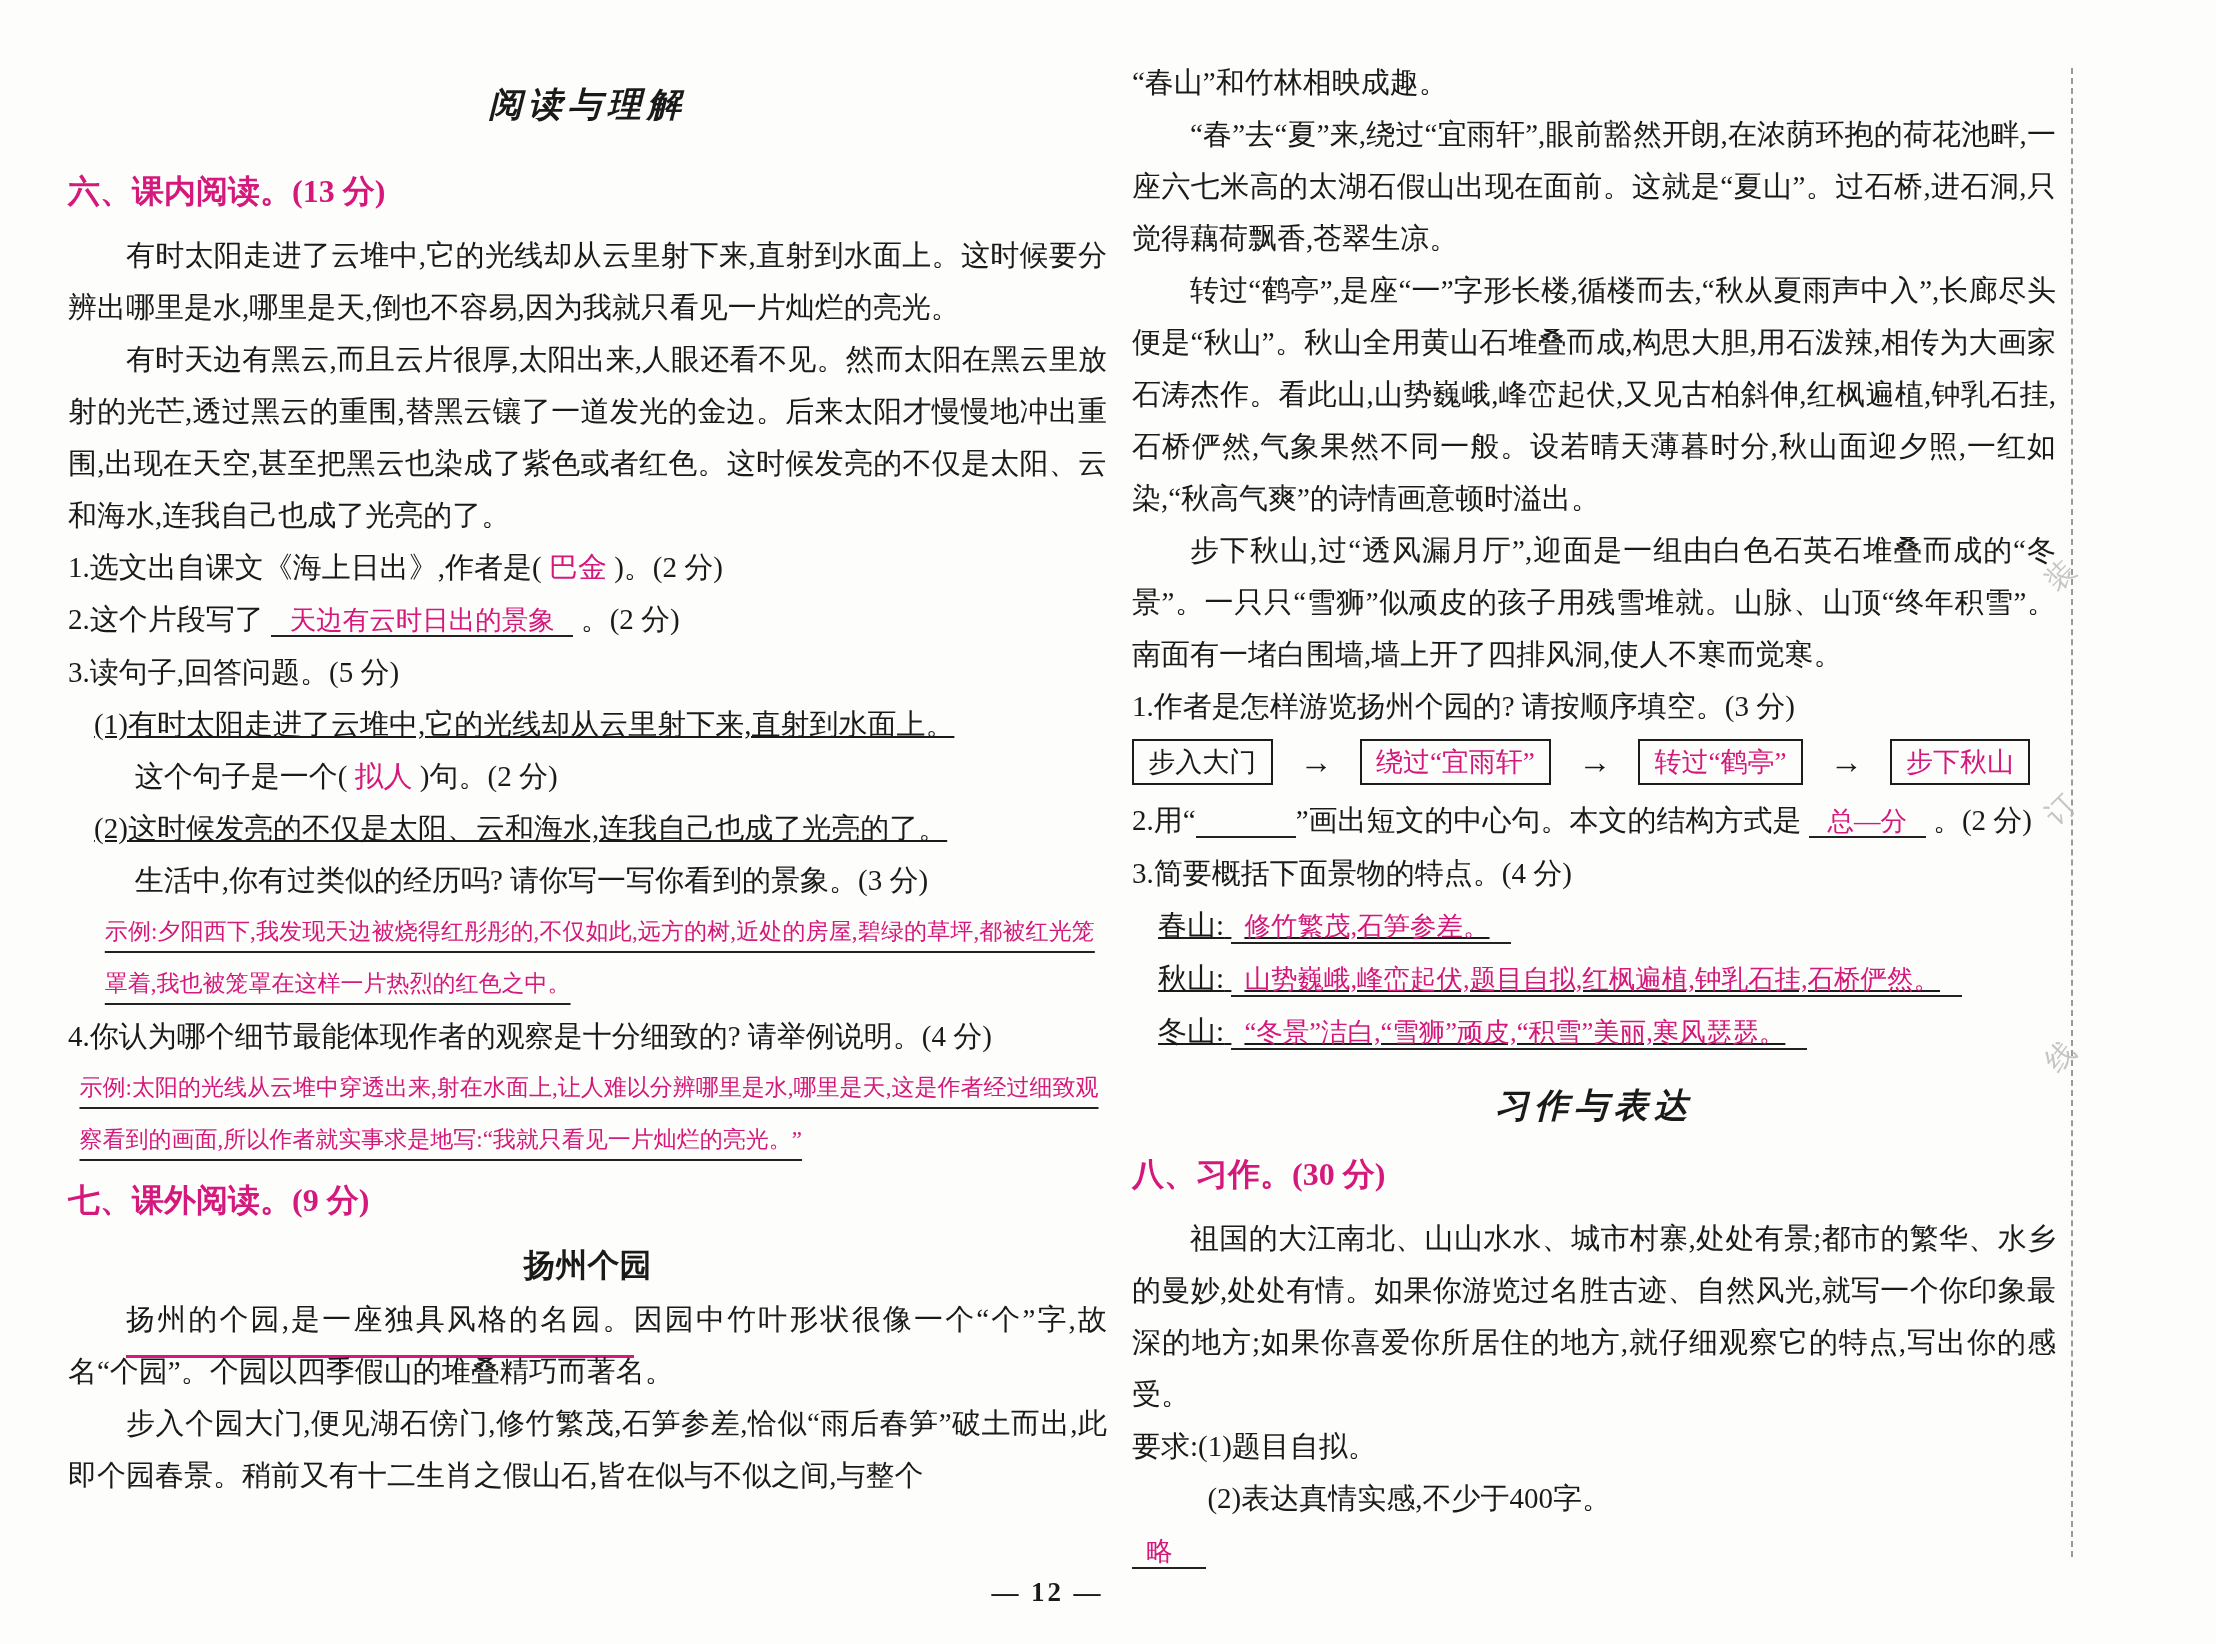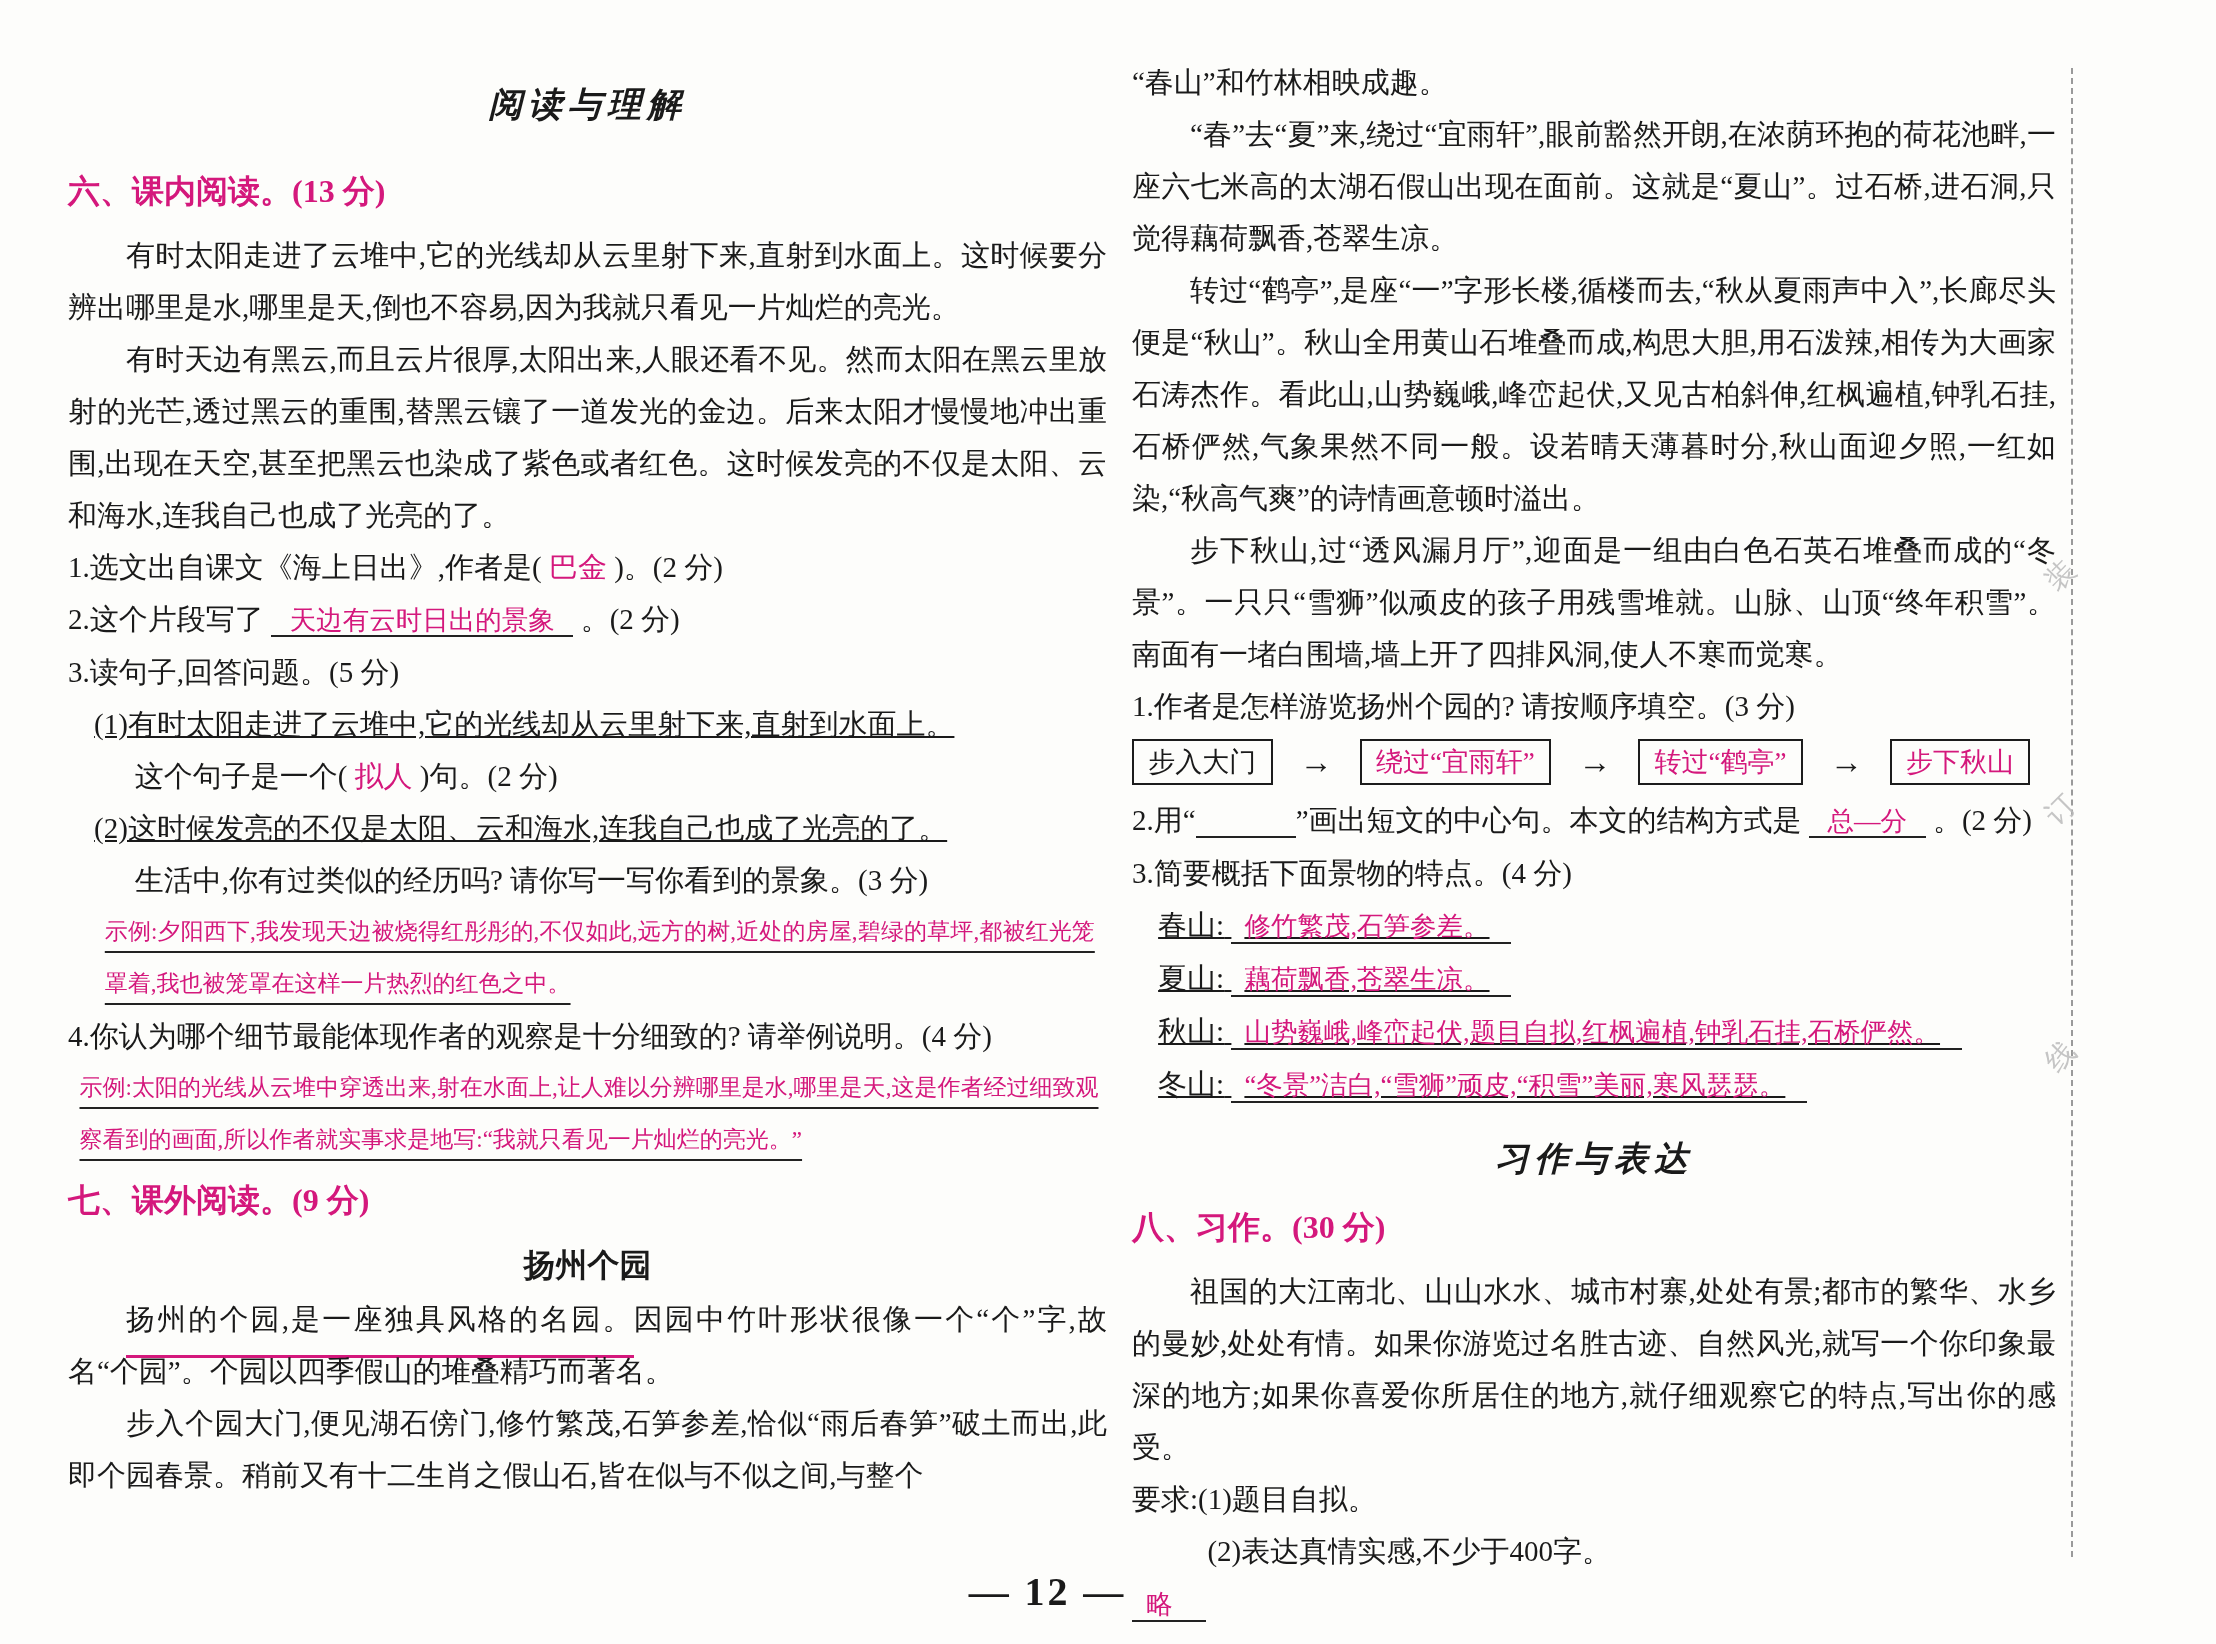--- a/index.html
+++ b/index.html
@@ -20,21 +20,21 @@
             text-decoration:underline;text-decoration-color:#222;text-decoration-thickness:2.2px;text-underline-offset:11.5px;}
   .ab1{margin-left:1.6em;width:990px;}
   .ab2{margin-left:0.5em;width:1019px;}
   .ptitle{text-align:center;font-weight:bold;font-size:32px;line-height:55px;}
   .uline-accent{border-bottom:3.6px solid #d4187c;padding-bottom:20px;}
   .flow{display:flex;align-items:center;gap:27px;margin:7.2px 0 8.6px 0;}
   .fbox{border:2.2px solid #1c1c1c;padding:0 14.3px;line-height:42px;font-size:27px;white-space:nowrap;}
   .farrow{font-size:33px;line-height:42px;}
   .feature{white-space:nowrap;}
   .feature .fans{border-bottom:2.2px solid #222;padding:0 21.5px 1.4px 13px;}
-  .footer{position:absolute;left:922px;top:1566px;width:251px;text-align:center;font-size:40px;font-weight:bold;letter-spacing:2.9px;}
+  .footer{position:absolute;left:922px;top:1566px;width:251px;text-align:center;font-size:27px;font-weight:bold;letter-spacing:2.9px;}
   .bind-line{position:absolute;left:2071px;top:68px;height:1489px;width:0;border-left:2.9px dashed #9a9a9a;}
   .bmark{position:absolute;left:2046px;color:#bcbcbc;font-size:29px;line-height:29px;transform:rotate(-45deg);opacity:.85;}
 </style>
 </head>
 <body>
 
 <div class="page">
 
   <div class="col col-left">
     <div class="htitle">阅读与理解</div>
@@ -104,24 +104,20 @@
       <span>。(2 分)</span>
     </div>
 
     <div class="q">3.简要概括下面景物的特点。(4 分)</div>
 
     <div class="feature ind1">
       <span>春山:</span>
       <span class="fill fans">修竹繁茂,石笋参差。</span>
     </div>
     <div class="feature ind1">
-      <span>夏山:</span>
-      <span class="fill fans">藕荷飘香,苍翠生凉。</span>
-    </div>
-    <div class="feature ind1">
       <span>秋山:</span>
       <span class="fill fans">山势巍峨,峰峦起伏,题目自拟,红枫遍植,钟乳石挂,石桥俨然。</span>
     </div>
     <div class="feature ind1">
       <span>冬山:</span>
       <span class="fill fans">“冬景”洁白,“雪狮”顽皮,“积雪”美丽,寒风瑟瑟。</span>
     </div>
 
     <div class="htitle" style="margin:20px 0 14.3px 0;">习作与表达</div>
 

